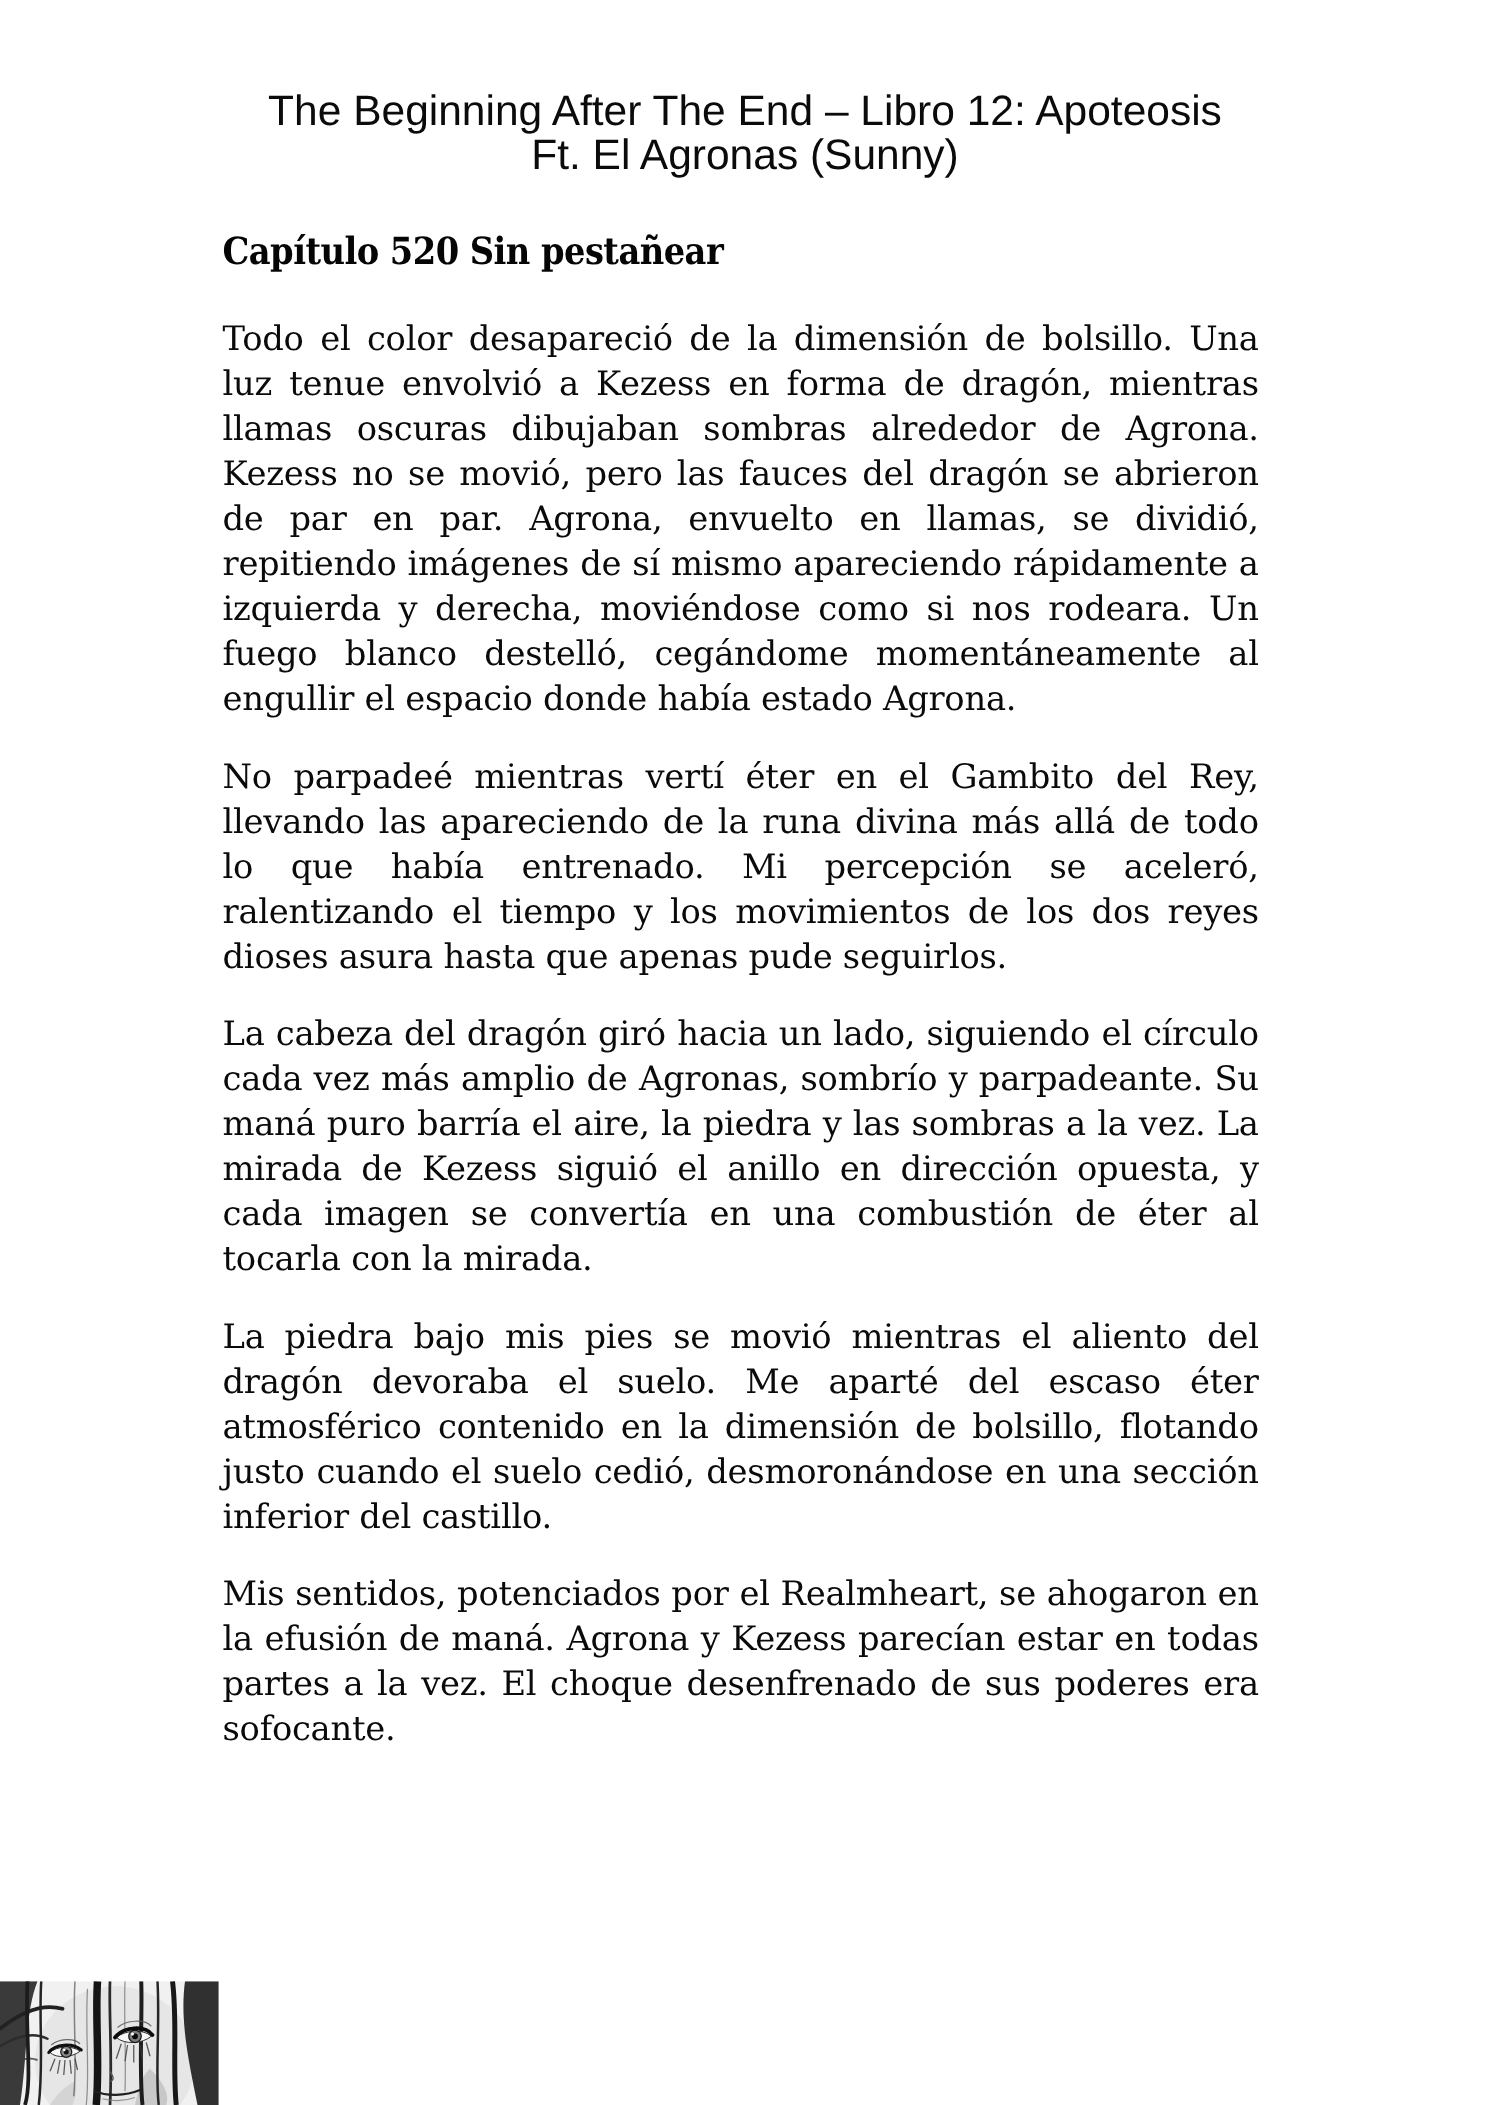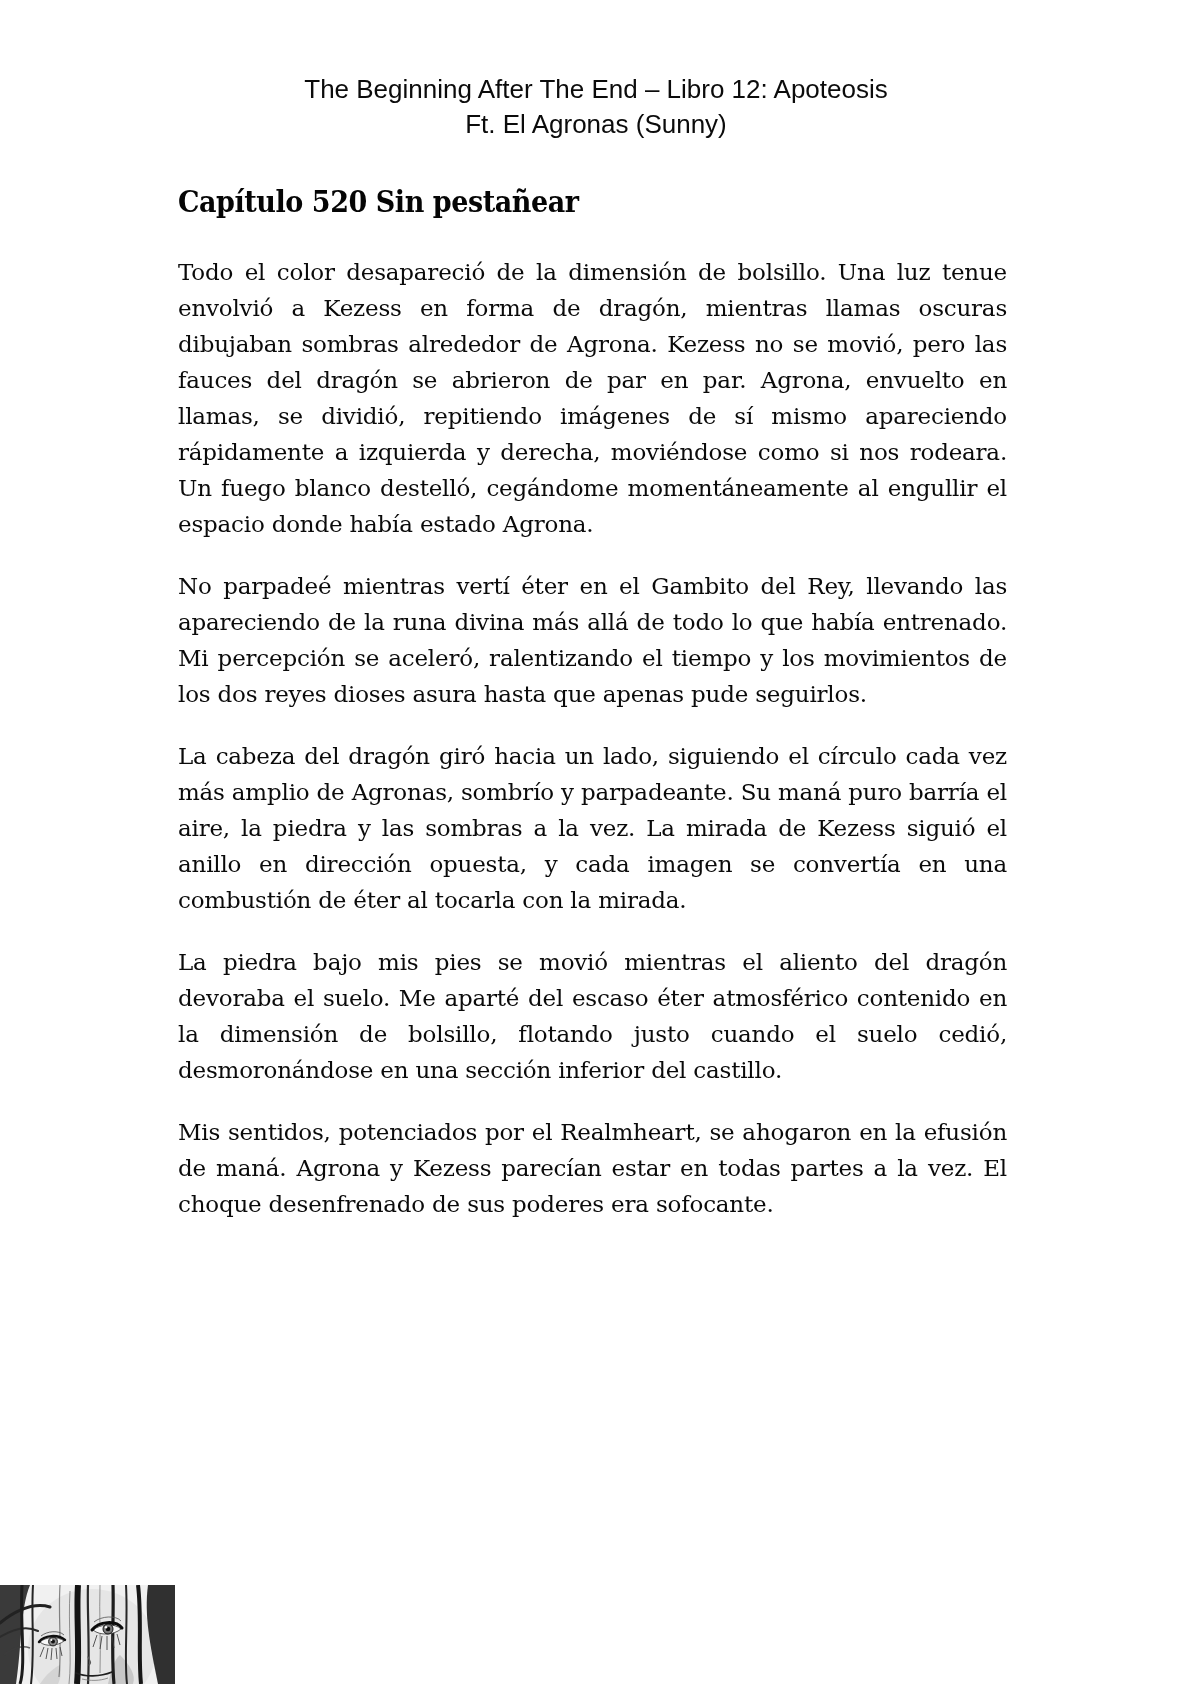--- a/index.html
+++ b/index.html
@@ -12,40 +12,40 @@
     width: 1192px;
     height: 1684px;
     background: #ffffff;
     overflow: hidden;
     color: #000000;
   }
   .doc-header {
     padding-top: 72px;
     text-align: center;
     font-family: "Liberation Sans", sans-serif;
-    font-size: 26px;
+    font-size: 34px;
     line-height: 35px;
     color: #0b0b0b;
   }
   .chapter-heading {
     margin: 42px 0 0 178px;
     font-family: "DejaVu Serif", serif;
     font-weight: 700;
     font-size: 30px;
     line-height: 36px;
     color: #050505;
     width: max-content;
     transform: scaleX(0.9);
     transform-origin: left center;
     letter-spacing: -0.5px;
   }
   .body-text {
     margin: 34px 185px 0 178px;
     font-family: "DejaVu Serif", serif;
-    font-size: 23px;
+    font-size: 27px;
     line-height: 36px;
     text-align: justify;
     color: #0a0a0a;
   }
   .body-text p {
     margin: 0 0 26px 0;
     letter-spacing: -0.2px;
   }
   .footer-art {
     position: absolute;

